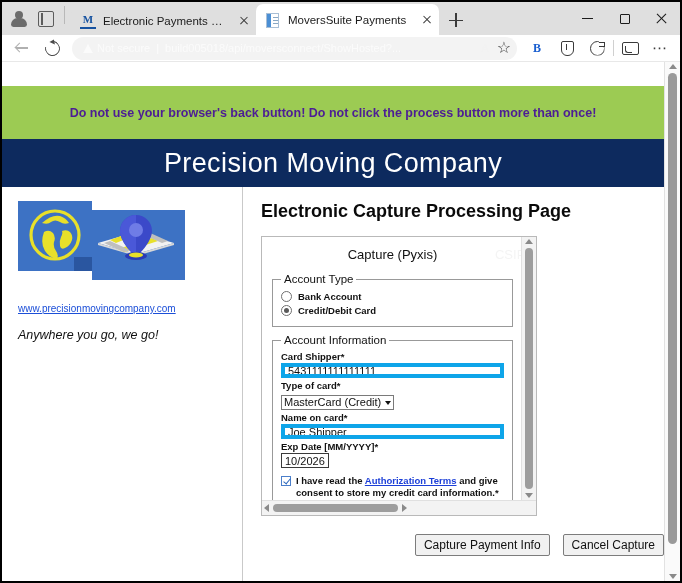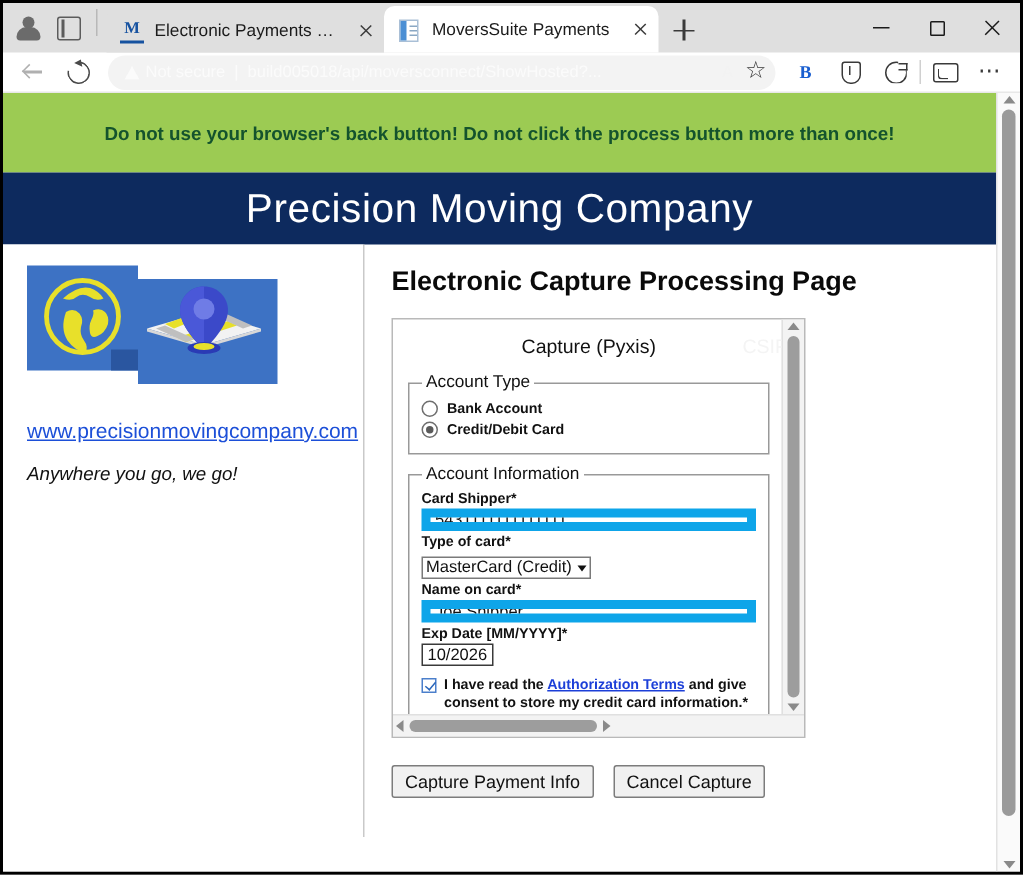--- a/index.html
+++ b/index.html
@@ -354,24 +354,25 @@
   }
 
   .greenbar {
     background: #9ccb53;
     height: 53px;
     display: flex;
     align-items: center;
     justify-content: center;
     font-size: 12.5px;
     font-weight: bold;
-    color: #14532d;
+    color: #4c1d95;
     text-align: center;
     padding: 0 10px;
     box-sizing: border-box;
+    margin-top: 24px;
   }
   .navybar {
     background: #0d2a5e;
     height: 48px;
     display: flex;
     align-items: center;
     justify-content: center;
     box-sizing: border-box;
   }
   .navybar .co-name {
@@ -416,21 +417,21 @@
 
   .addr {
     font-size: 12.5px;
     color: #111;
     line-height: 15.5px;
     white-space: pre-line;
   }
   .weblink {
     display: block;
     margin-top: 14px;
-    font-size: 14px;
+    font-size: 10px;
     color: #1c4fd8;
     text-decoration: underline;
   }
   .tagline {
     margin-top: 14px;
     font-size: 12.5px;
     font-style: italic;
     color: #111;
   }
 
@@ -526,21 +527,21 @@
   }
   .fld-label {
     font-size: 9.5px;
     font-weight: bold;
     color: #111;
     margin: 2px 0 1px 0;
   }
   .txtin {
     width: 100%;
     height: 15px;
-    border: 6px solid #0ea5e9;
+    border: 4px solid #0ea5e9;
     box-sizing: border-box;
     font-size: 11px;
     font-family: "Liberation Sans", sans-serif;
     padding: 0 3px;
     color: #111;
     background: #fff;
     display: block;
     line-height: 13px;
     outline: none;
   }
@@ -644,20 +645,21 @@
     width: 125px;
     background: #9d9d9d;
     border-radius: 5px;
     margin: 0 4px;
   }
 
   .btn-row {
     display: flex;
     gap: 13px;
     margin-top: 18px;
+    justify-content: flex-end;
   }
   .btn {
     border: 1px solid #7c7c7c;
     background: #f1f1f1;
     font-size: 12px;
     font-family: "Liberation Sans", sans-serif;
     color: #111;
     padding: 3px 8px;
     border-radius: 2px;
     line-height: 14px;

